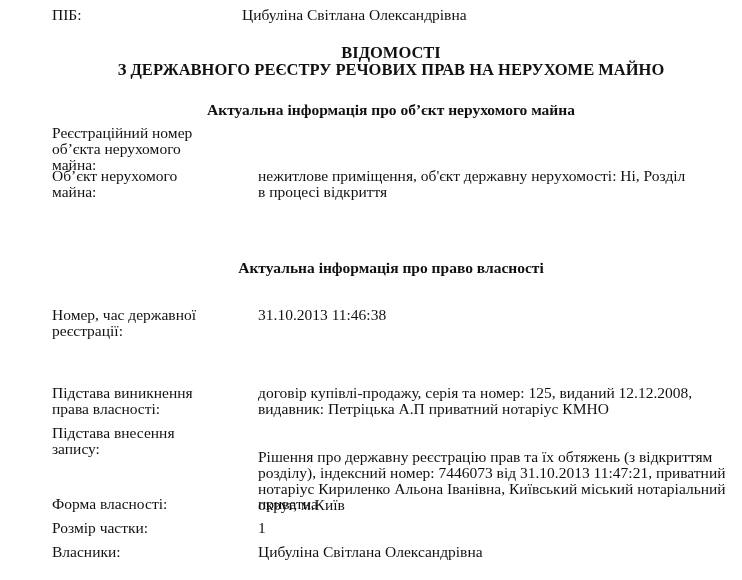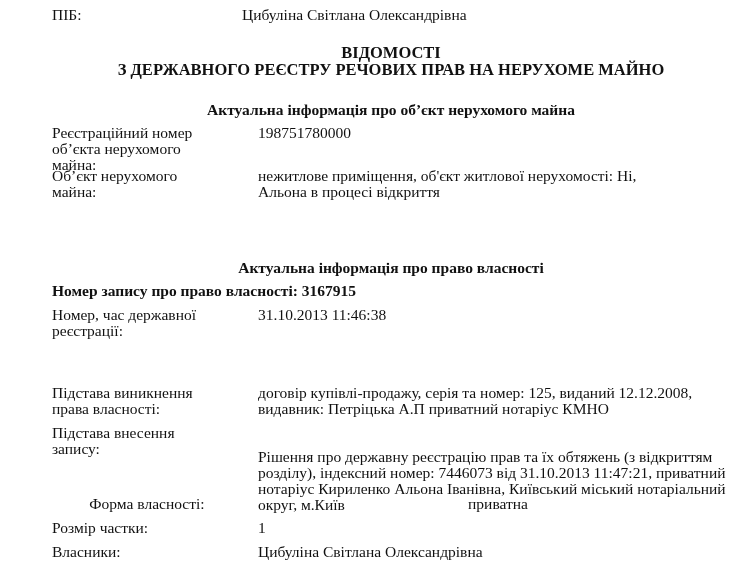--- a/index.html
+++ b/index.html
@@ -29,50 +29,48 @@
     <span class="value">Цибуліна Світлана Олександрівна</span>
   </div>
 
   <div class="center title" style="top:44px;">ВІДОМОСТІ</div>
   <div class="center title" style="top:61px;">З ДЕРЖАВНОГО РЕЄСТРУ РЕЧОВИХ ПРАВ НА НЕРУХОМЕ МАЙНО</div>
 
   <div class="center section" style="top:102px;">Актуальна інформація про об’єкт нерухомого майна</div>
 
   <div class="row" style="top:125px;">
     <span class="label" style="width:150px;flex-basis:190px;padding-right:40px;box-sizing:border-box;">Реєстраційний номер об’єкта нерухомого майна:</span>
-    <span class="value">198751780000</span>
   </div>
 
   <div class="row" style="top:168px;">
     <span class="label" style="padding-right:50px;box-sizing:border-box;">Об’єкт нерухомого майна:</span>
-    <span class="value" style="width:430px;flex-basis:430px;">нежитлове приміщення, об'єкт житлової нерухомості: Ні, Альона в процесі відкриття</span>
+    <span class="value" style="width:430px;flex-basis:430px;">нежитлове приміщення, об'єкт державну нерухомості: Ні, Розділ в процесі відкриття</span>
   </div>
 
 
   <div class="center section" style="top:260px;">Актуальна інформація про право власності</div>
 
-  <div class="bold-left" style="top:283px;">Номер запису про право власності: 3167915</div>
 
   <div class="row" style="top:307px;">
     <span class="label" style="padding-right:40px;box-sizing:border-box;">Номер, час державної реєстрації:</span>
     <span class="value">31.10.2013 11:46:38</span>
   </div>
 
 
   <div class="row" style="top:385px;">
     <span class="label" style="padding-right:30px;box-sizing:border-box;">Підстава виникнення права власності:</span>
     <span class="value" style="width:470px;flex-basis:470px;">договір купівлі-продажу, серія та номер: 125, виданий 12.12.2008, видавник: Петріцька А.П приватний нотаріус КМНО</span>
   </div>
 
   <div class="row" style="top:425px;">
     <span class="label" style="padding-right:40px;box-sizing:border-box;">Підстава внесення запису:</span>
     <span class="value" style="width:470px;flex-basis:470px;margin-top:24px;">Рішення про державну реєстрацію прав та їх обтяжень (з відкриттям розділу), індексний номер: 7446073 від 31.10.2013 11:47:21, приватний нотаріус Кириленко Альона Іванівна, Київський міський нотаріальний округ, м.Київ</span>
   </div>
 
-  <div class="row" style="top:496px;text-align:center;">
+  <div class="row" style="top:496px;">
     <span class="label">Форма власності:</span>
     <span class="value">приватна</span>
   </div>
 
   <div class="row" style="top:520px;align-items:flex-end;">
     <span class="label">Розмір частки:</span>
     <span class="value">1</span>
   </div>
 
   <div class="row" style="top:544px;">

